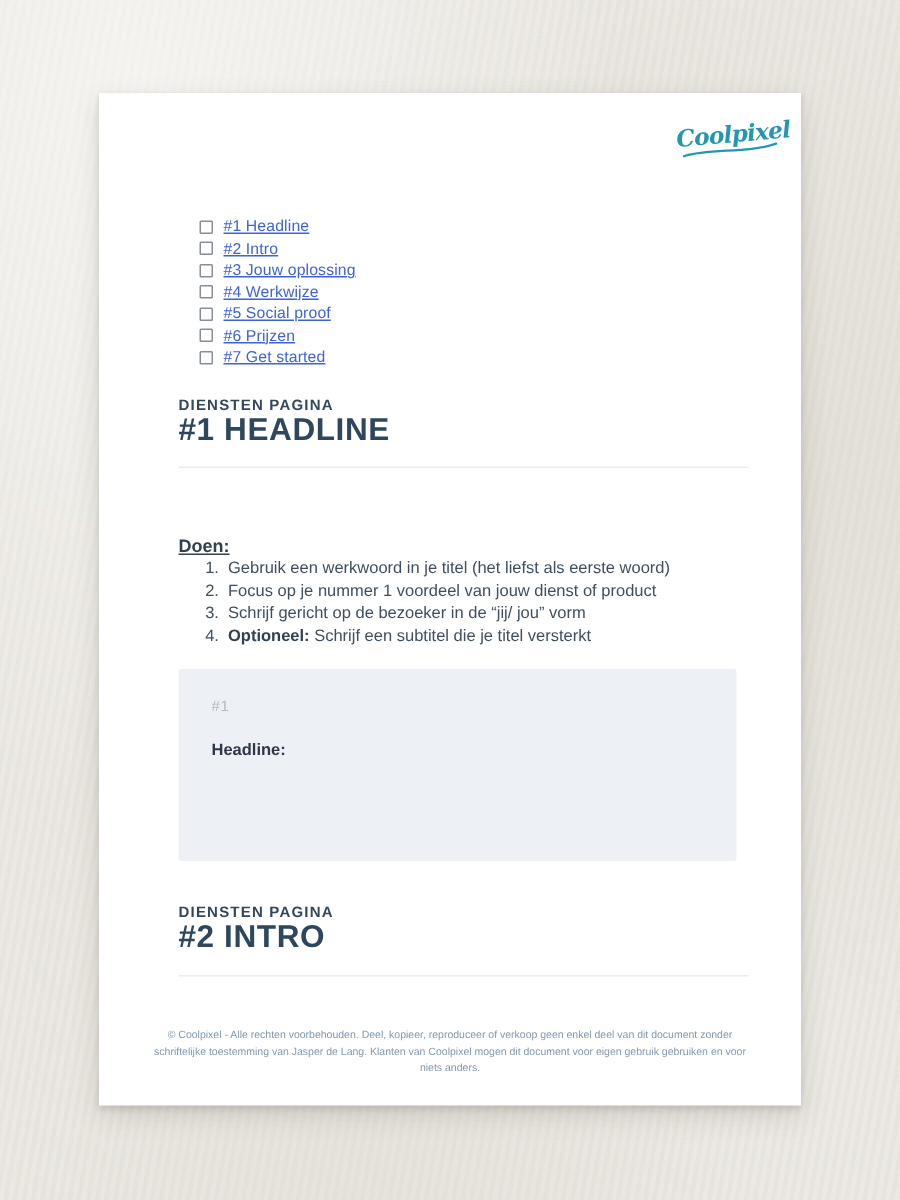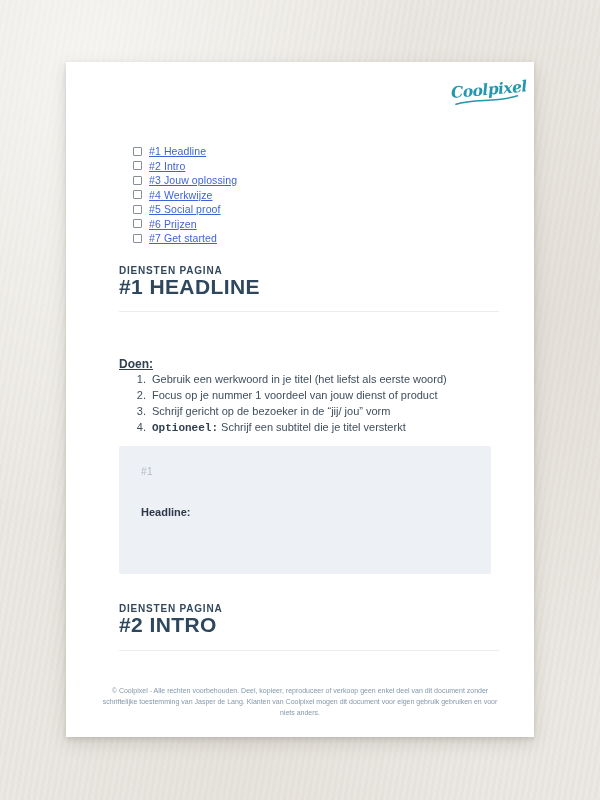--- a/index.html
+++ b/index.html
@@ -42,26 +42,26 @@
   .sec-heading{ position:absolute; left:53px; font-size:21px; font-weight:bold;
                 color:#2e475c; letter-spacing:.4px; }
   .divider{ position:absolute; left:53px; width:380px; height:1px; background:#ececec; }
   .para{ position:absolute; left:53px; top:264px; width:380px; font-size:11px;
          line-height:1.5; color:#3f4e5d; }
   .doen{ position:absolute; left:53px; top:295px; font-size:12px; font-weight:bold;
          color:#31414f; text-decoration:underline; }
   .todo{ position:absolute; left:53px; top:310px; width:380px; }
   .todo ol{ margin-left:30px; font-size:11px; color:#3f4e5d; }
   .todo li{ line-height:15px; padding-left:3px; }
-  .todo .b{ font-weight:bold; color:#31414f;font-family:Liberation Mono, monospace; }
+  .todo .b{ font-weight:bold; color:#31414f; }
   
   .worksheet{ position:absolute; left:53px; top:384px; width:372px; height:128px;
               background:#edf1f6; border-radius:2px; padding:20px 22px; }
   .ws-num{ font-size:10px; color:#b3bac6; letter-spacing:.5px; }
-  .ws-field1{ margin-top:29px; font-size:11px; font-weight:bold; color:#2f3647; }
+  .ws-field1{ margin-top:17px; font-size:11px; font-weight:bold; color:#2f3647; }
   .ws-field2{ margin-top:38px; font-size:11px; font-weight:bold; color:#2f3647; }
   
   .footer{ position:absolute; left:34px; top:624px; width:400px; text-align:center;
            font-size:7px; line-height:1.55; color:#8298ab; }
 </style>
 </head>
 <body>
 
 <div class="page">
 

